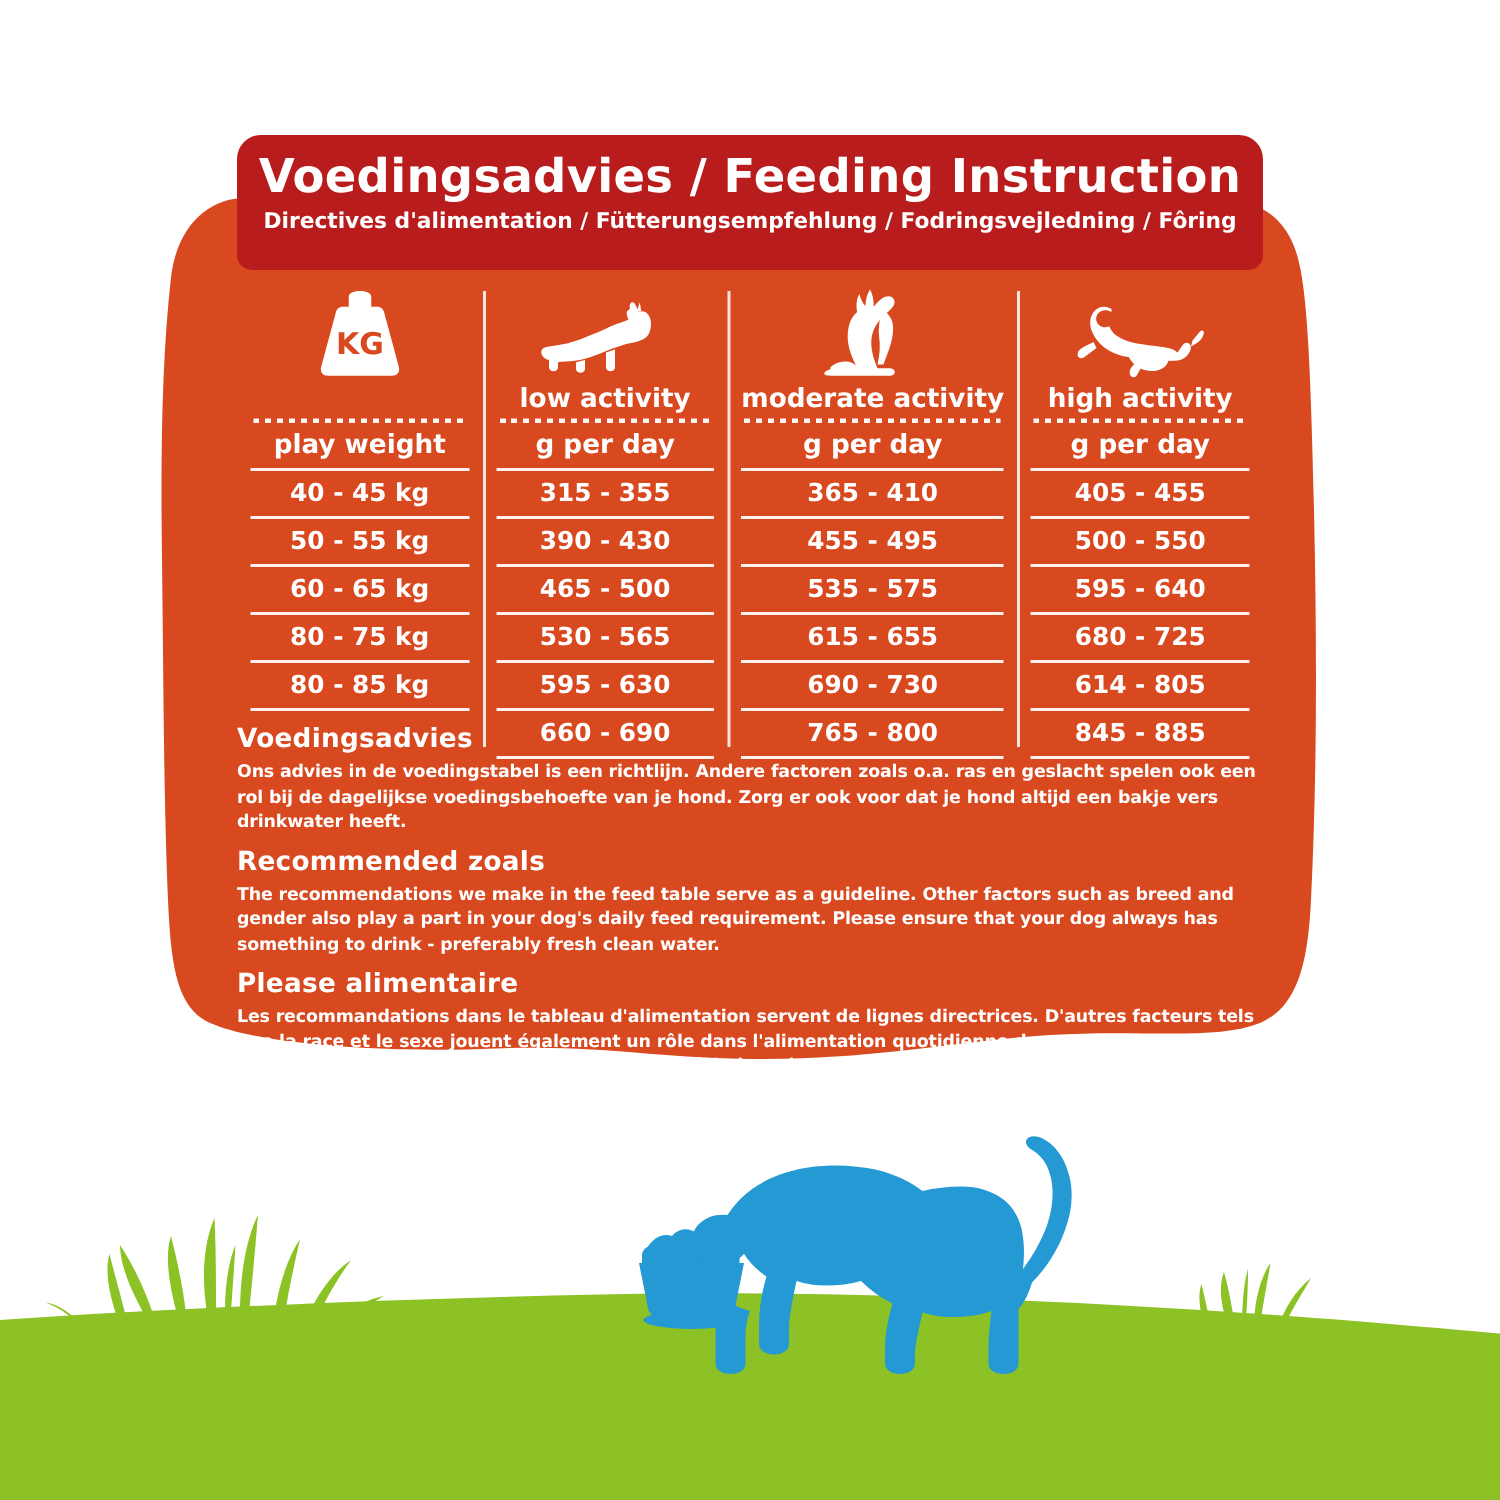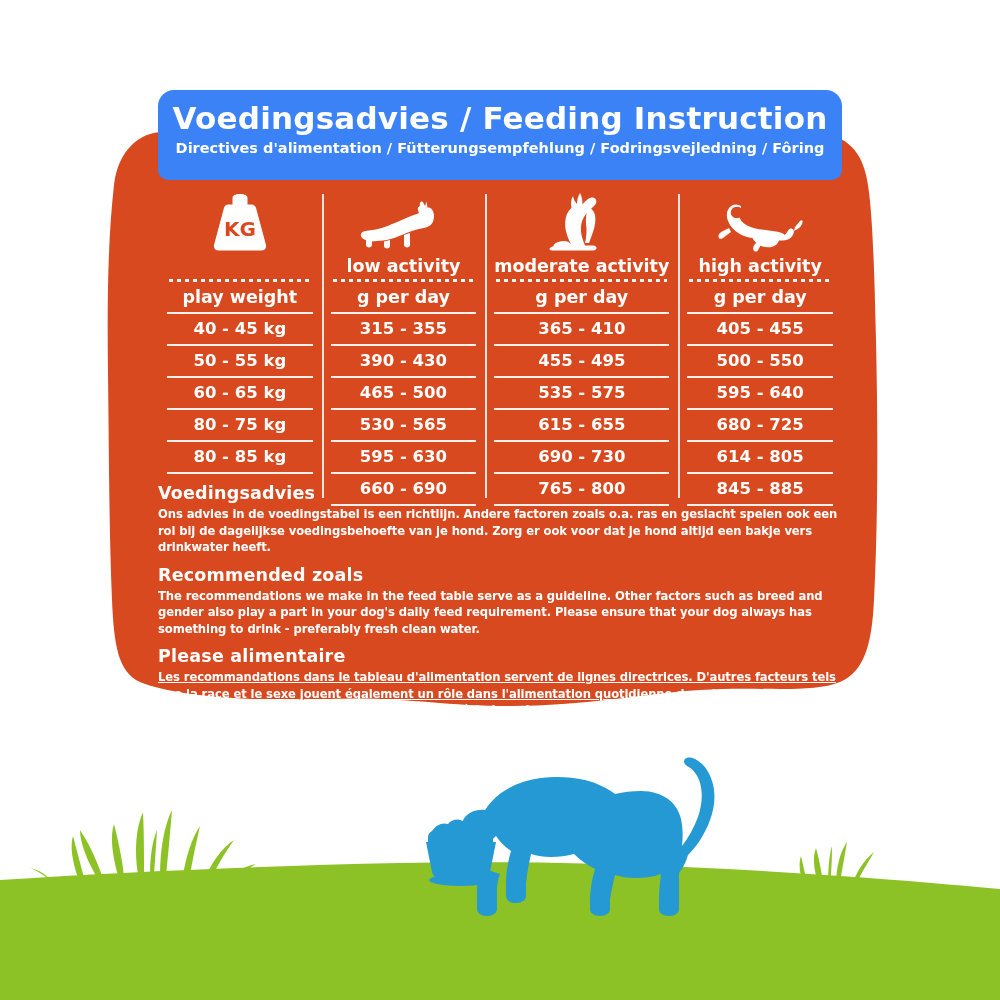--- a/index.html
+++ b/index.html
@@ -30,21 +30,21 @@
     pointer-events: none;
   }
 
   
   .header-ribbon {
     position: absolute;
     left: 158px;
     top: 90px;
     width: 684px;
     height: 90px;
-    background: #3b82f6;
+    background: #b91c1c;
     border-radius: 16px 16px 10px 10px;
     box-sizing: border-box;
     padding-top: 9px;
     text-align: center;
     z-index: 5;
   }
   .header-title {
     color: #ffffff;
     font-size: 31px;
     font-weight: bold;
@@ -162,21 +162,21 @@
     letter-spacing: 0.2px;
   }
   .note-p {
     font-size: 11.6px;
     font-weight: bold;
     font-family: "DejaVu Sans", sans-serif;
     line-height: 16.5px;
     margin: 0 0 8px 0;
     letter-spacing: -0.1px;
   }
-  .note-block:last-child .note-p { margin-bottom: 0; text-decoration: underline; }
+  .note-block:last-child .note-p { margin-bottom: 0; }
 
   
   .scene {
     position: absolute;
     left: 0;
     top: 700px;
     width: 1000px;
     height: 300px;
     z-index: 2;
   }

